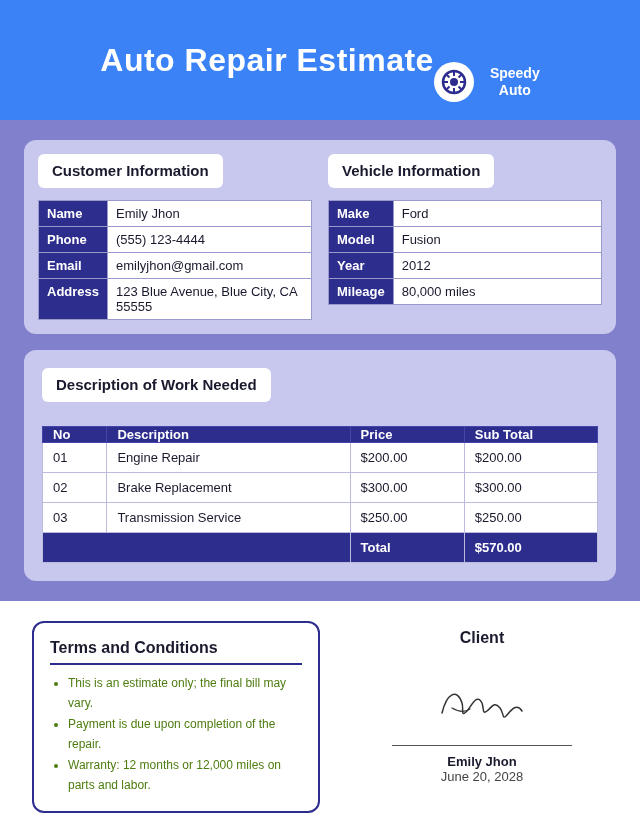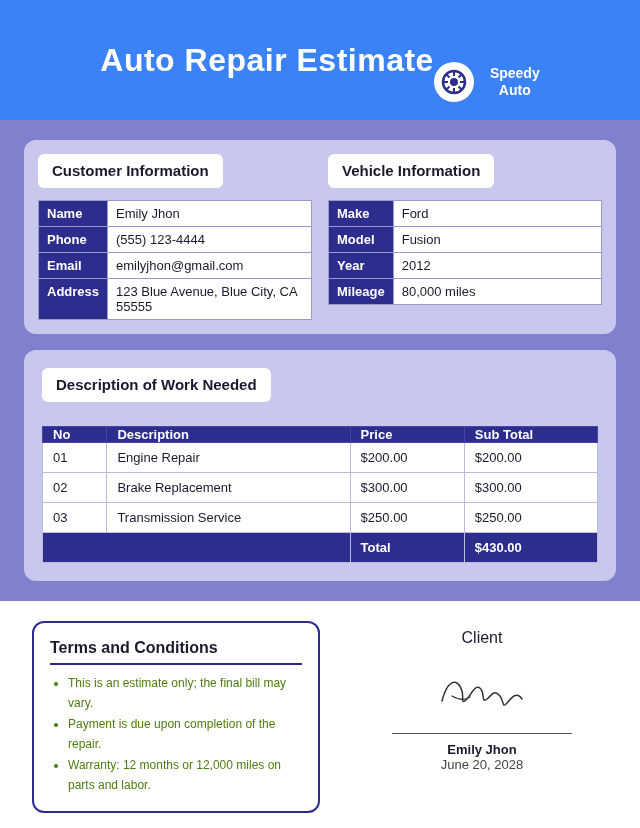--- a/index.html
+++ b/index.html
@@ -171,22 +171,22 @@
       color: #4d7c0f;
     }
 
     .signature-box {
       flex: 1;
       text-align: center;
       padding-top: 8px;
     }
     .signature-title {
       font-size: 16px;
-      font-weight: 400;
-      margin-bottom: 14px;
+      font-weight: 700;
+      margin-bottom: 26px;
     }
     .signature-img {
       width: 120px;
       height: 60px;
       margin: 0 auto 8px;
     }
     .signature-line {
       border-bottom: 1.5px solid #555;
       width: 180px;
       margin: 0 auto 8px;
@@ -334,21 +334,21 @@
         </tr>
         <tr>
           <td>03</td>
           <td>Transmission Service</td>
           <td>$250.00</td>
           <td>$250.00</td>
         </tr>
         <tr class="total-row">
           <td colspan="2"></td>
           <td>Total</td>
-          <td>$430.00</td>
+          <td>$570.00</td>
         </tr>
       </tbody>
     </table>
   </div>
 
 </div>
 
 <div class="bottom-section">
 
   <div class="terms-box">

